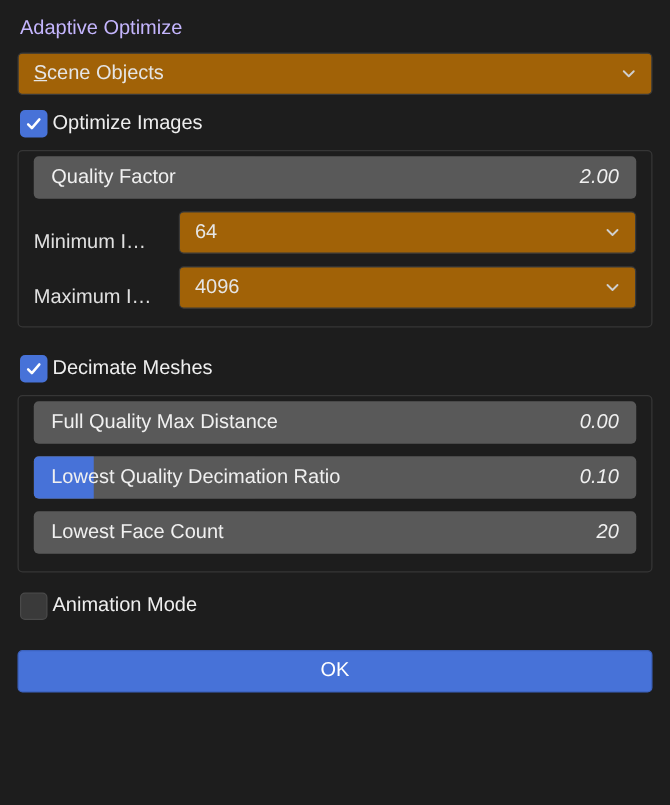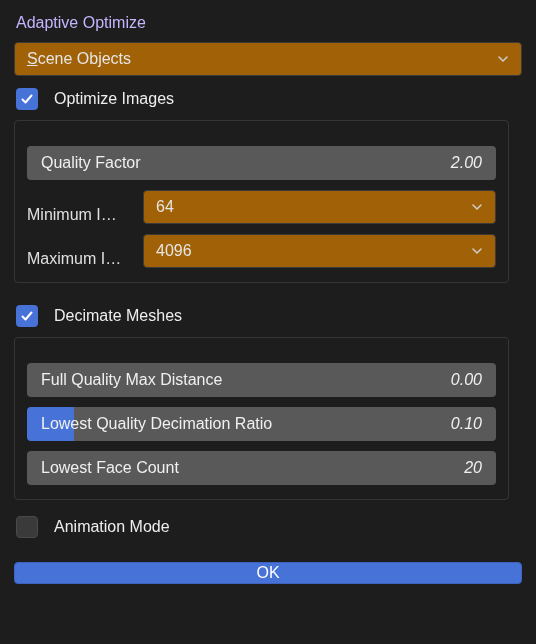--- a/index.html
+++ b/index.html
@@ -6,44 +6,44 @@
   html, body { width: 536px; height: 644px; background: #1d1d1d; color: #cfcfcf; font-size: 15px; overflow: hidden; }
   .panel { padding: 10px 14px 14px 14px; width: 100%; height: 100%; background: #1d1d1d; }
   .title { color: #c4b5fd; font-size: 16px; padding: 4px 2px 10px 2px; }
   .dropdown {
     background: #a16207; border: 1px solid #3a3a3a; border-radius: 4px;
     display: flex; align-items: center; justify-content: space-between;
     padding: 6px 12px; height: 34px; cursor: pointer; color: #e5e5e5; font-size: 16px;
   }
   .dropdown .mnemonic { text-decoration: underline; text-decoration-color: #e5e5e5; }
   .chevron svg { display: block; }
-  .checkrow { display: flex; align-items: center; gap: 16px; padding: 12px 2px 10px 2px; color: #eee; font-size: 16px; text-align: center; }
+  .checkrow { display: flex; align-items: center; gap: 4px; padding: 12px 2px 10px 2px; color: #eee; font-size: 16px; text-align: center; }
   .checkbox {
     width: 22px; height: 22px; border-radius: 4px; display: flex; align-items: center; justify-content: center;
     cursor: pointer; flex: 0 0 22px;
   }
   .checkbox.checked { background: #4772d8; }
   .checkbox.unchecked { background: #3a3a3a; border: 1px solid #4a4a4a; }
   .checkbox svg { display: block; }
-  .group { border: 1px solid #363636; border-radius: 4px; padding: 25px 12px 14px 12px; margin: 0 13px 4px 0; }
+  .group { border: 1px solid #363636; border-radius: 4px; padding: 4px 12px 14px 12px; margin: 0 0 4px 0; }
   .slider {
     position: relative; height: 34px; background: #595959; border-radius: 4px;
     display: flex; align-items: center; padding: 0 14px; color: #f0f0f0; font-size: 16px;
     margin-bottom: 10px; cursor: ew-resize; overflow: hidden;
   }
   .slider:last-child { margin-bottom: 0; }
   .slider .fill { position: absolute; left: 0; top: 0; bottom: 0; background: #4772d8; border-radius: 4px 0 0 4px; }
   .slider .slabel { position: relative; z-index: 1; flex: 1; white-space: nowrap; overflow: hidden; text-overflow: ellipsis; }
   .slider .sval { position: relative; z-index: 1; text-align: right; min-width: 60px; font-style: italic; }
   .row { display: flex; align-items: flex-end; gap: 10px; margin-bottom: 10px; }
   .row:last-child { margin-bottom: 0; }
   .rowlabel { width: 106px; color: #e0e0e0; font-size: 16px; white-space: nowrap; overflow: hidden; text-overflow: ellipsis; }
   .row .dropdown { flex: 1; }
   .ok-btn {
-    display: flex; align-items: center; justify-content: center; height: 22px;
+    display: flex; align-items: center; justify-content: center; height: 34px;
     background: #4772d8; color: #fff; font-size: 16px; border-radius: 4px;
     margin-top: 14px; cursor: pointer; border: 1px solid #3d63bf;
   }
   .spacer { height: 6px; }
 </style>
 </head>
 <body>
 
 <div class="panel">
 

